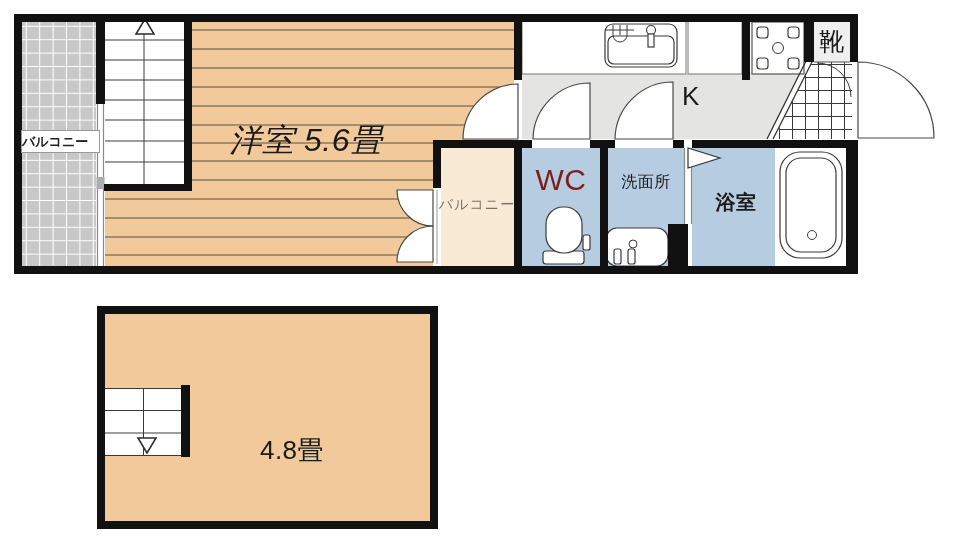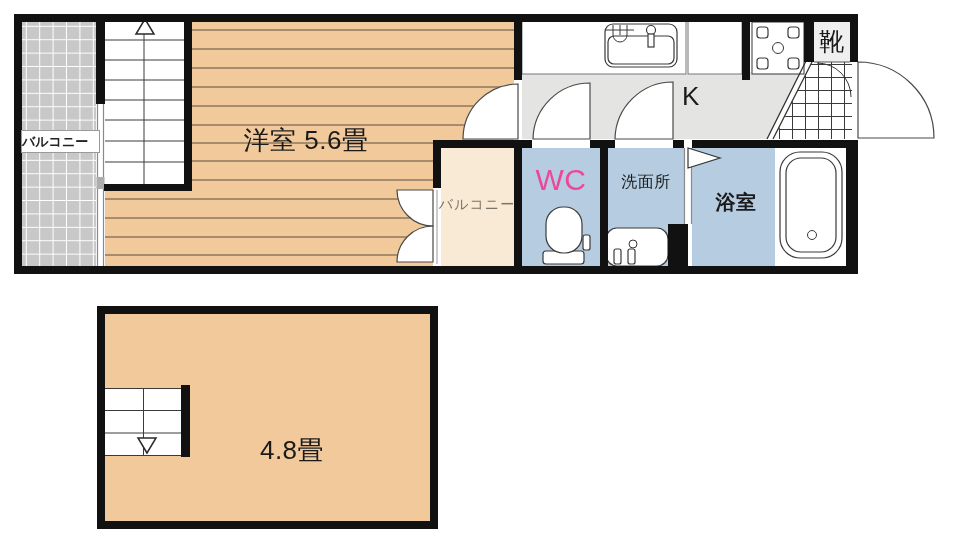--- a/index.html
+++ b/index.html
@@ -1,22 +1,22 @@
 <!DOCTYPE html>
 <html><head>
 <meta charset="utf-8">
 <style>
   html,body{margin:0;padding:0;background:#fff;}
   .canvas{position:relative;width:960px;height:537px;background:#ffffff;overflow:hidden;
           font-family:"Liberation Sans","DejaVu Sans",sans-serif;}
   .canvas svg{position:absolute;left:0;top:0;}
   .lbl{position:absolute;transform:translate(-50%,-50%);white-space:nowrap;color:#1a1a1a;
        line-height:1;letter-spacing:0.5px;}
-  .lbl-western{font-size:26px;}
-  .lbl-wc{font-size:30px;color:#ec4899;}
+  .lbl-western{font-size:32px;font-style:italic;}
+  .lbl-wc{font-size:30px;color:#7f1d1d;}
   .lbl-wash{font-size:16px;}
   .lbl-bath{font-size:20px;font-weight:bold;}
   .lbl-k{font-size:26px;}
   .lbl-shoe{font-size:25px;}
   .lbl-closet{font-size:14px;color:#7b7366;letter-spacing:1px;}
   .lbl-service{font-size:26px;}
   .lbl-size{font-size:26px;}
   .balcony-tag{position:absolute;left:21px;top:130px;width:79px;height:23px;background:#ffffff;
        border:1px solid #9a9a9a;display:flex;align-items:center;justify-content:flex-start;
        font-size:13px;color:#222;box-sizing:border-box;font-weight:bold;}

